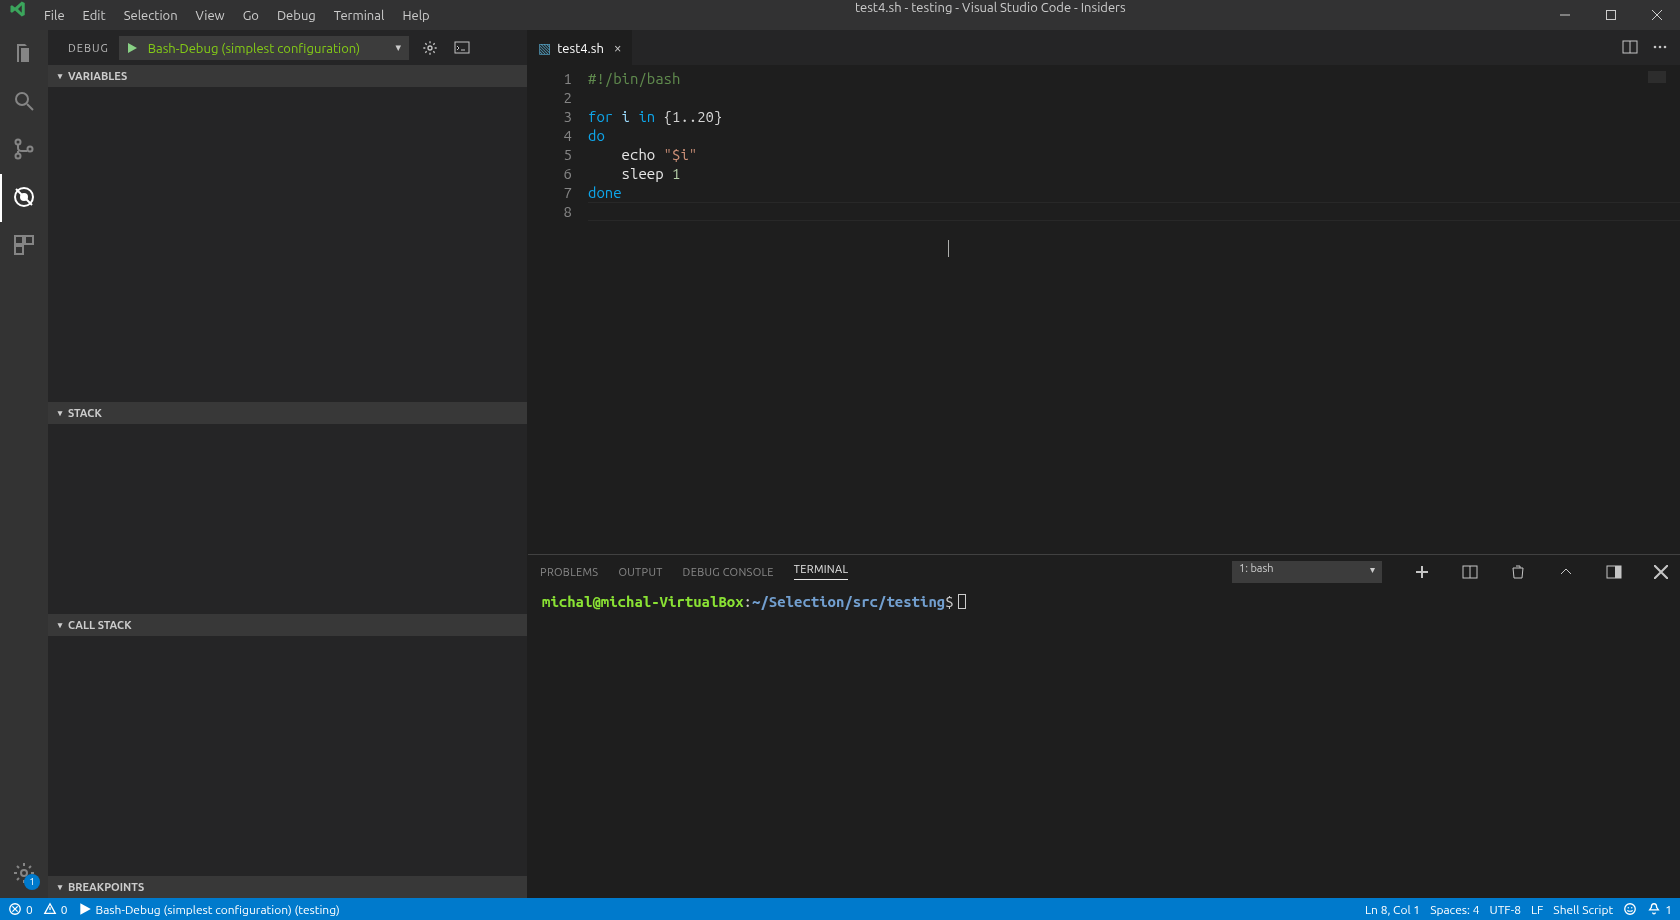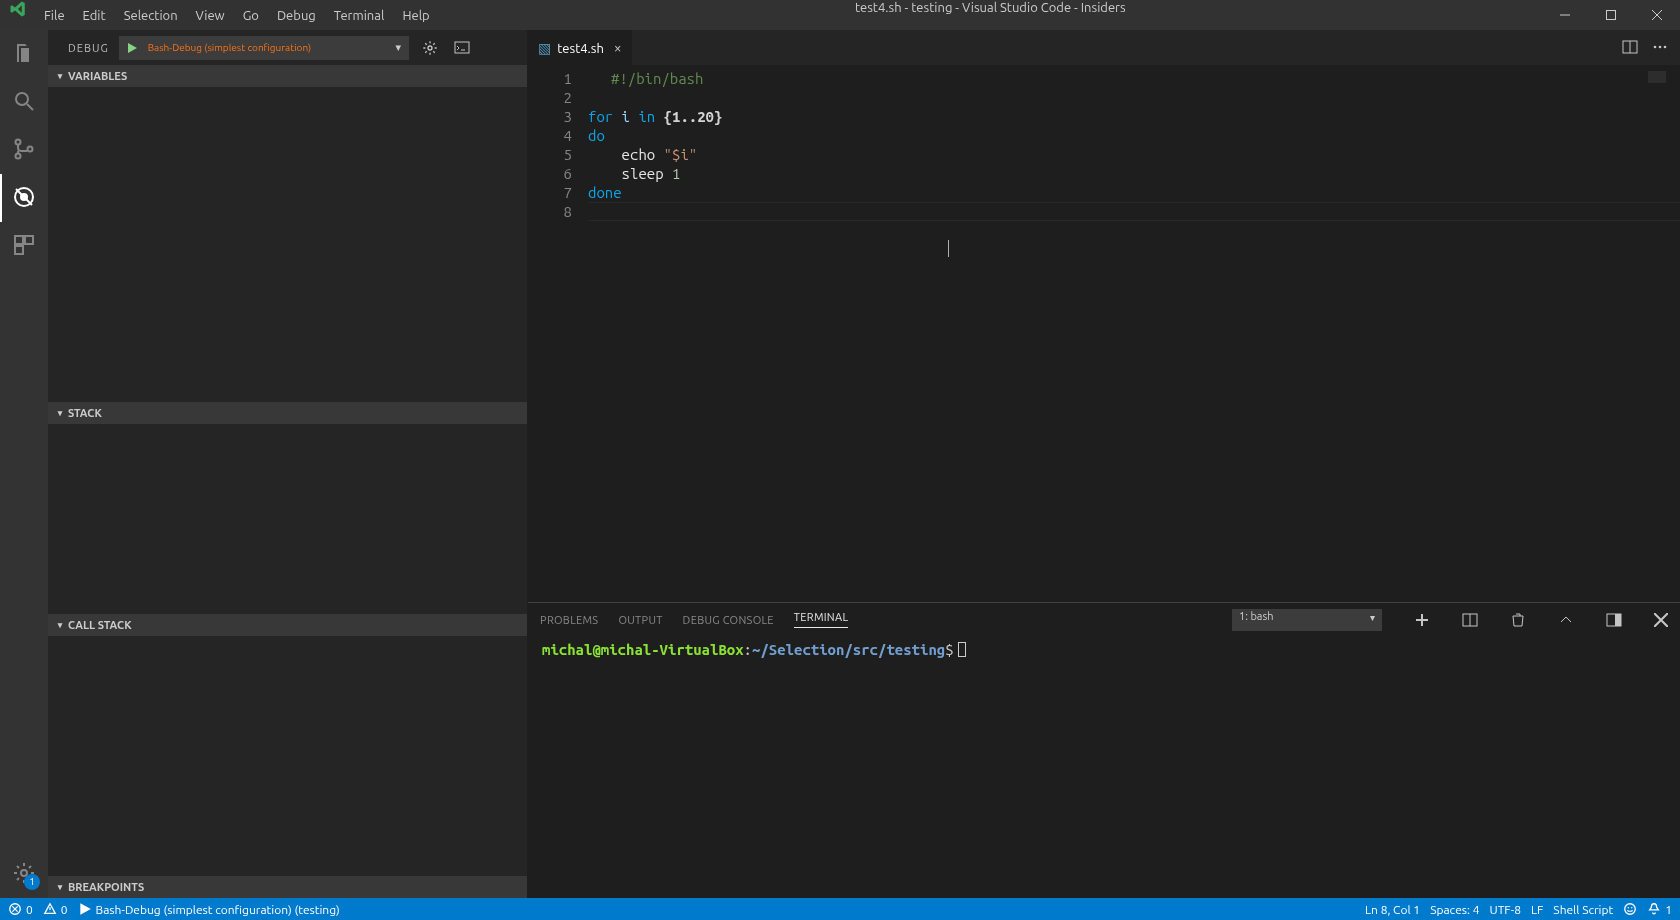--- a/index.html
+++ b/index.html
@@ -127,22 +127,22 @@
 .launch-config .play {
   width: 24px;
   display: flex;
   align-items: center;
   justify-content: center;
   color: #89d185;
 }
 .launch-config .name {
   flex: 1;
   padding: 0 4px;
-  color: #f97316;
-  font-size: 10px;
+  color: #84cc16;
+  font-size: 13px;
   letter-spacing: 0;
 }
 .launch-config .caret {
   width: 18px;
   text-align: center;
   color: #cccccc;
 }
 .sidebar-header .iconbtn {
   color: #c5c5c5;
   display: flex;
@@ -241,39 +241,39 @@
   background: #2d2d2d;
 }
 .code-cursor-line {
   position: absolute;
   left: 0;
   right: 0;
   height: 19px;
   border-top: 1px solid #282828;
   border-bottom: 1px solid #282828;
 }
-.tok-comment { color: #608b4e; margin-left: 23px; }
+.tok-comment { color: #608b4e; }
 .tok-keyword { color: #0ea5e9; }
 .tok-var { color: #9cdcfe; }
 .tok-builtin { color: #e5e5e5; }
 .tok-string { color: #ce9178; }
 .tok-num { color: #b5cea8; }
-.tok-plain { color: #d4d4d4; font-weight: bold; }
+.tok-plain { color: #d4d4d4; }
 
 
 .text-caret {
   position: absolute;
   width: 1px;
   height: 17px;
   background: #aeafad;
 }
 
 
 .panel {
-  height: 296px;
+  height: 344px;
   border-top: 1px solid #414141;
   background: #1e1e1e;
   display: flex;
   flex-direction: column;
 }
 .panel-tabs {
   height: 33px;
   display: flex;
   align-items: center;
   padding: 0 12px;

